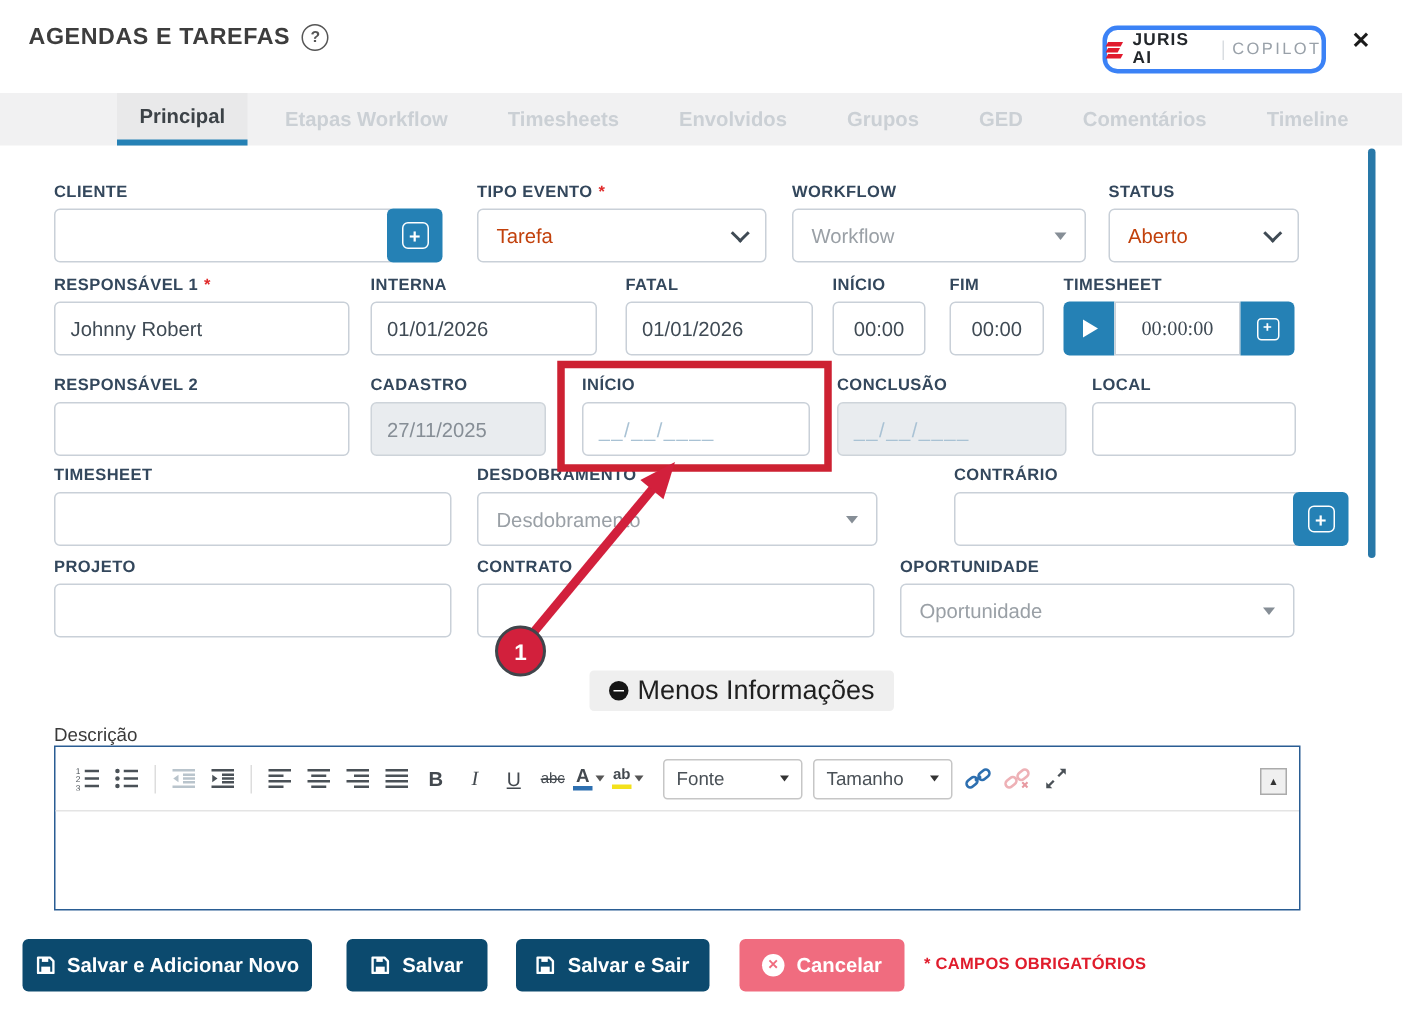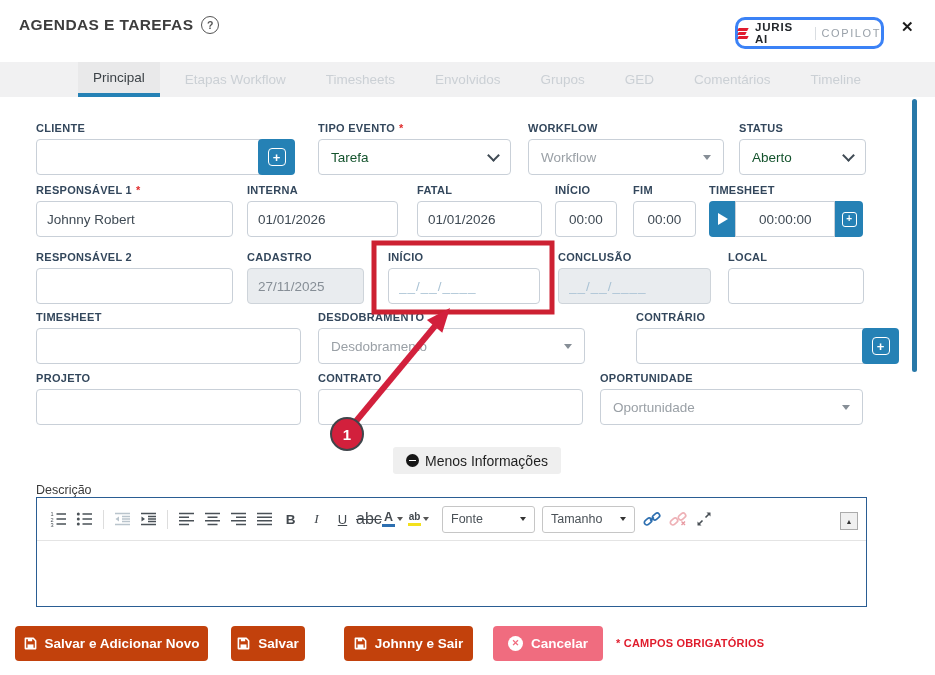--- a/index.html
+++ b/index.html
@@ -16,21 +16,21 @@
   .brand-logo i{display:block;width:10px;height:2.6px;background:#e11b2e;transform:skewX(-28deg);}
   .brand-logo i:nth-child(2){width:8px;}
   .brand-main{font-size:11.5px;font-weight:700;color:#23272b;letter-spacing:.8px;}
   .brand-sep{width:1px;height:13px;background:#d9dde1;}
   .brand-suf{font-size:11px;color:#99a1a9;letter-spacing:1.6px;}
   .close-x{position:absolute;left:901px;top:18px;font-size:15px;font-weight:900;color:#1b1b1b;cursor:pointer;}
   
   .tabs{position:absolute;left:0;top:62px;width:935px;height:35px;background:#f1f1f2;
         display:flex;align-items:stretch;padding-left:78px;box-sizing:border-box;}
   .tab{display:flex;align-items:center;padding:0 15px;margin-right:10px;font-size:13.5px;
-       font-weight:400;color:#cbd0d5;white-space:nowrap;cursor:pointer;box-sizing:border-box;}
+       font-weight:700;color:#cbd0d5;white-space:nowrap;cursor:pointer;box-sizing:border-box;}
   .tab.active{background:#e9e9ea;color:#3c4247;border-bottom:4px solid #2581b5;}
   
   .scrollbar{position:absolute;left:912px;top:99px;width:5px;height:273px;background:#2878a8;border-radius:3px;}
   
   .fg{position:absolute;}
   .fl{font-size:11px;font-weight:700;color:#33475c;letter-spacing:.3px;margin-bottom:5px;
       white-space:nowrap;display:flex;gap:4px;}
   .req{color:#e02b2b;}
   .inp{box-sizing:border-box;width:100%;height:36px;border:1px solid #c9d0d8;border-radius:4px;
        padding:0 10px;font-size:13.5px;color:#3f4a54;background:#fff;outline:none;
@@ -39,67 +39,67 @@
   .mask::placeholder{color:#a9c2d4;letter-spacing:1px;}
   .igroup{display:flex;align-items:stretch;}
   .igroup .inp{flex:1;border-radius:4px 0 0 4px;min-width:0;}
   .addon{width:37px;border:none;background:#2581b5;border-radius:4px;margin-left:-3px;
          display:grid;place-items:center;cursor:pointer;padding:0;}
   .plus{width:16px;height:16px;border:1.6px solid #fff;border-radius:4px;color:#fff;
         display:grid;place-items:center;font-size:13px;font-weight:700;line-height:1;}
   .plus.sm{width:13px;height:13px;font-size:10px;border-width:1.3px;border-radius:3px;}
   .selbox{box-sizing:border-box;height:36px;border:1px solid #c9d0d8;border-radius:4px;background:#fff;
           display:flex;align-items:center;justify-content:space-between;padding:0 12px;cursor:pointer;}
-  .selval{font-size:13.5px;color:#14532d;}
+  .selval{font-size:13.5px;color:#c2410c;}
   .chev{width:7px;height:7px;border-right:2px solid #3f4a54;border-bottom:2px solid #3f4a54;
         transform:rotate(45deg);margin-top:-4px;}
   .s2 .selval{color:#9aa0a6;}
   .s2caret{width:0;height:0;border-left:4.5px solid transparent;border-right:4.5px solid transparent;
            border-top:5.5px solid #868e96;}
   .tsrow{display:flex;align-items:stretch;height:36px;}
   .tsplay{width:34px;background:#2581b5;border:none;border-radius:4px 0 0 4px;display:grid;place-items:center;cursor:pointer;padding:0;}
   .tri{width:0;height:0;border-left:10px solid #fff;border-top:6px solid transparent;border-bottom:6px solid transparent;margin-left:2px;}
-  .tsval{width:100px;border-radius:0;text-align:center;padding:0 4px;}
+  .tsval{width:84px;border-radius:0;text-align:center;padding:0 4px;font-family:Liberation Serif, serif;}
   .tsadd{width:36px;border:none;background:#2581b5;border-radius:0 4px 4px 0;display:grid;place-items:center;cursor:pointer;padding:0;}
   
   .less-btn{position:absolute;left:393px;top:447px;height:27px;background:#efefef;border:none;border-radius:3px;
-            display:flex;align-items:center;gap:6px;padding:0 13px;font-size:14px;color:#1f1f1f;cursor:pointer;
+            display:flex;align-items:center;gap:6px;padding:0 13px;font-size:18px;color:#1f1f1f;cursor:pointer;
             font-family:"Liberation Sans",sans-serif;}
   .minus-ic{width:13px;height:13px;border-radius:50%;background:#161616;display:grid;place-items:center;}
   .minus-ic i{display:block;width:7px;height:1.6px;background:#fff;}
   
   .desc-lab{position:absolute;left:36px;top:483px;font-size:12.5px;color:#3a3a3a;}
   .editor{position:absolute;left:36px;top:497px;width:831px;height:110px;border:1px solid #2a5d93;
           background:#fff;box-sizing:border-box;}
   .etoolbar{height:42px;border-bottom:1px solid #e4e4e4;display:flex;align-items:center;padding:0 9px;gap:1px;}
   .ti{width:25px;height:26px;display:grid;place-items:center;cursor:pointer;border-radius:2px;}
   .tsep{width:1px;height:19px;background:#ddd;margin:0 5px;}
   .tB{font-weight:700;font-size:13.5px;color:#43494f;}
   .tI{font-style:italic;font-size:13.5px;color:#43494f;font-family:"Liberation Serif",serif;}
   .tU{font-size:13px;color:#43494f;text-decoration:underline;}
-  .tS{font-size:16px;color:#43494f;text-decoration:line-through;text-align:right;}
+  .tS{font-size:10px;color:#43494f;text-decoration:line-through;text-align:right;}
   .fontA{display:flex;flex-direction:column;align-items:center;line-height:1;}
   .fontA b{font-size:12.5px;color:#43494f;}
   .fontA i{display:block;width:13px;height:3px;margin-top:1px;}
   .barblue{background:#2d6fb0;}
   .baryel{background:#f3e11c;}
   .tcaret{width:0;height:0;border-left:3.5px solid transparent;border-right:3.5px solid transparent;
           border-top:4px solid #555;margin-left:2px;}
   .combo{display:flex;align-items:center;}
   .edrop{box-sizing:border-box;width:93px;height:27px;border:1px solid #c6c6c6;border-radius:3px;
          display:flex;align-items:center;justify-content:space-between;padding:0 8px;margin:0 3px;
          font-size:12.5px;color:#4a5157;cursor:pointer;background:#fff;}
   .edrop .tcaret{border-top-color:#333;}
   .escroll{position:absolute;right:8px;top:14px;width:16px;height:16px;background:#f0f0f0;
            border:1px solid #ababab;display:grid;place-items:center;font-size:7px;color:#333;cursor:pointer;}
   
   .btn{position:absolute;top:626px;height:35px;border:none;border-radius:4px;color:#fff;font-weight:700;
        font-size:13.5px;display:flex;align-items:center;justify-content:center;gap:8px;cursor:pointer;
        font-family:"Liberation Sans",sans-serif;}
-  .btn-blue{background:#c2410c;}
+  .btn-blue{background:#0c4a6e;}
   .btn-pink{background:#f06c7f;}
   .x-circ{width:15px;height:15px;border-radius:50%;background:#fff;color:#f06c7f;font-size:9px;
           font-weight:900;display:grid;place-items:center;line-height:1;}
   .req-note{position:absolute;left:616px;top:637px;font-size:11px;font-weight:700;color:#e01c2c;letter-spacing:.2px;}
   
   .anno{position:absolute;left:0;top:0;width:935px;height:675px;pointer-events:none;z-index:50;}
 </style>
 </head>
 <body>
 
@@ -429,35 +429,35 @@
   </div>
 
   <button class="btn btn-blue" style="left:15px;width:193px;">
     <svg width="13" height="13" viewBox="0 0 14 14">
         <path d="M1.5 1.5 H10 L12.5 4 V12.5 H1.5 Z" fill="none" stroke="#fff" stroke-width="1.7" stroke-linejoin="round"></path>
         <rect x="3.8" y="8" width="6.4" height="4" fill="#fff"></rect>
         <rect x="4.2" y="1.8" width="4.6" height="2.8" fill="#fff"></rect>
       </svg>
     <span>Salvar e Adicionar Novo</span>
   </button>
-  <button class="btn btn-blue" style="left:231px;width:74px;">
+  <button class="btn btn-blue" style="left:231px;width:94px;">
     <svg width="13" height="13" viewBox="0 0 14 14">
         <path d="M1.5 1.5 H10 L12.5 4 V12.5 H1.5 Z" fill="none" stroke="#fff" stroke-width="1.7" stroke-linejoin="round"></path>
         <rect x="3.8" y="8" width="6.4" height="4" fill="#fff"></rect>
         <rect x="4.2" y="1.8" width="4.6" height="2.8" fill="#fff"></rect>
       </svg>
     <span>Salvar</span>
   </button>
   <button class="btn btn-blue" style="left:344px;width:129px;">
     <svg width="13" height="13" viewBox="0 0 14 14">
         <path d="M1.5 1.5 H10 L12.5 4 V12.5 H1.5 Z" fill="none" stroke="#fff" stroke-width="1.7" stroke-linejoin="round"></path>
         <rect x="3.8" y="8" width="6.4" height="4" fill="#fff"></rect>
         <rect x="4.2" y="1.8" width="4.6" height="2.8" fill="#fff"></rect>
       </svg>
-    <span>Johnny e Sair</span>
+    <span>Salvar e Sair</span>
   </button>
   <button class="btn btn-pink" style="left:493px;width:110px;">
     <span class="x-circ">✕</span>
     <span>Cancelar</span>
   </button>
   <div class="req-note">* CAMPOS OBRIGATÓRIOS</div>
 
   <svg class="anno" viewBox="0 0 935 675">
     <rect x="374" y="243" width="178" height="69" fill="none" stroke="#cd2132" stroke-width="5"></rect>
     <line x1="352" y1="426" x2="435" y2="326" stroke="#d2203c" stroke-width="6"></line>

